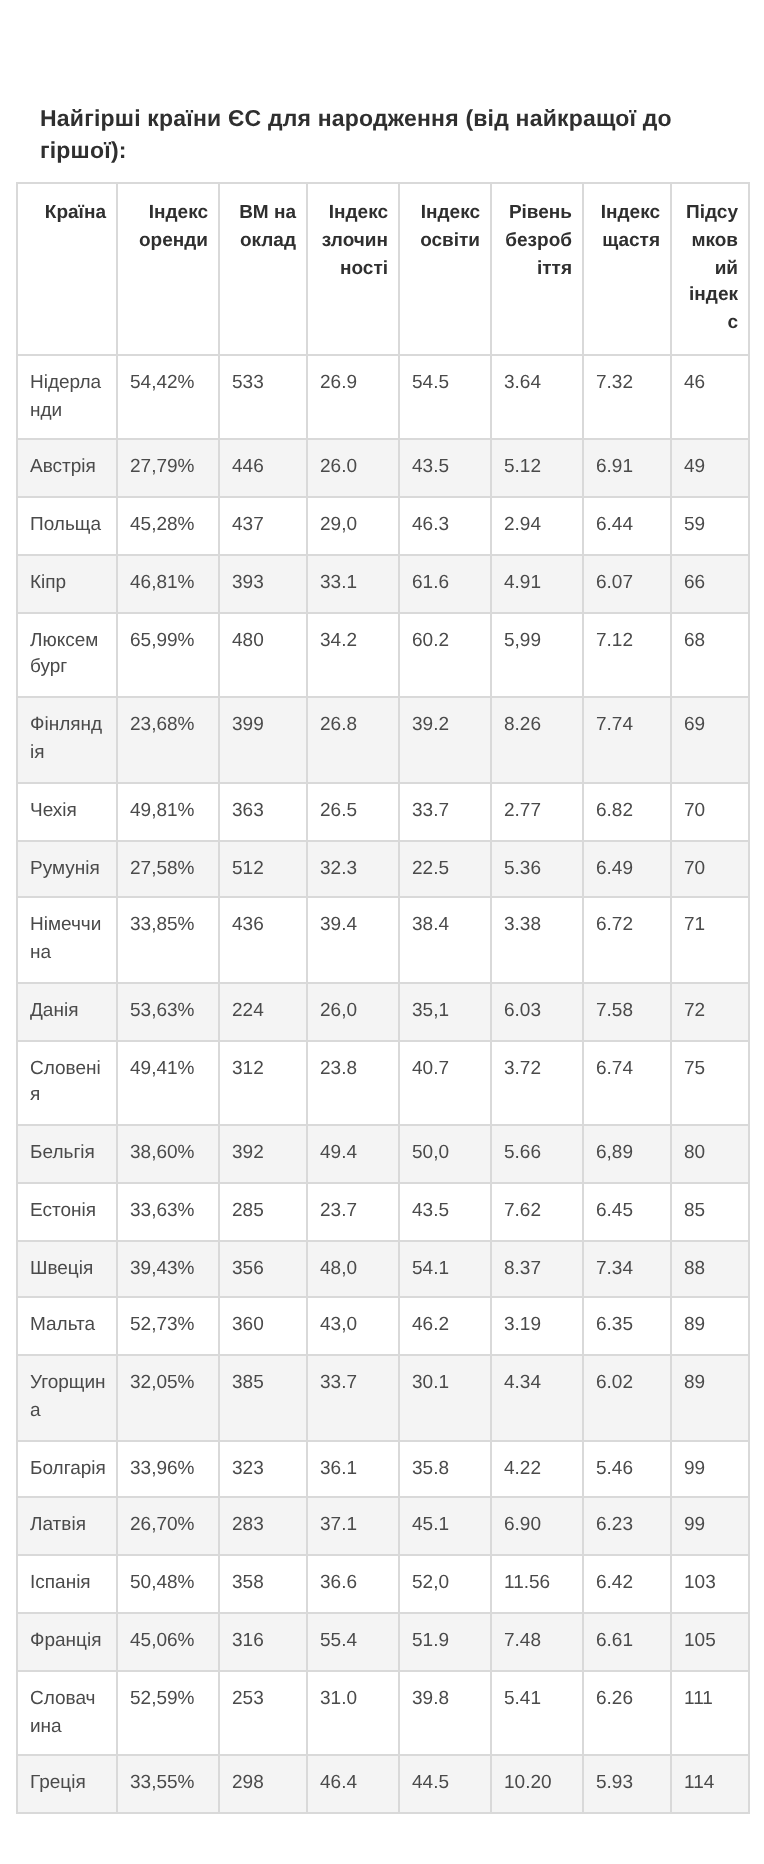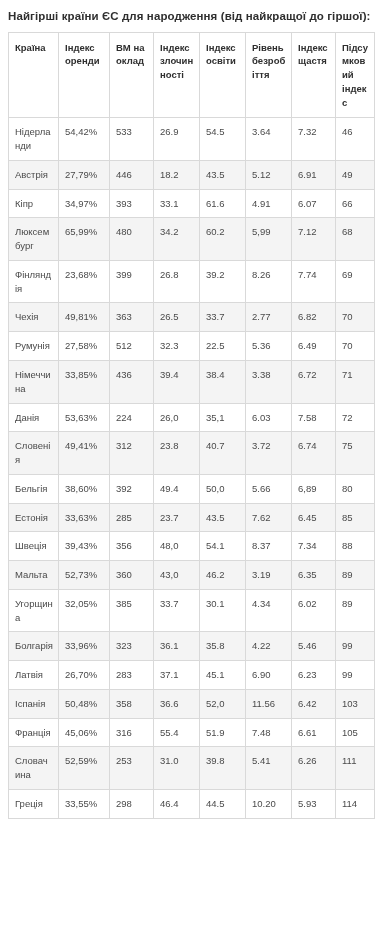--- a/index.html
+++ b/index.html
@@ -17,22 +17,23 @@
     width: 382px;
     box-sizing: border-box;
     padding: 0;
     background: #ffffff;
   }
   .page-title {
     font-size: 11.5px;
     font-weight: bold;
     color: #2f2f2f;
     line-height: 1.35;
-    padding: 9px 8px 7px 8px;
+    padding: 9px 8px 7px 20px;
     letter-spacing: 0.1px;
+    margin-top: 44px;
   }
   .table-wrap {
     padding: 0 8px 8px 8px;
   }
   table.data-table {
     border-collapse: collapse;
     width: 366px;
     table-layout: fixed;
     border: 1px solid #d9d9d9;
   }
@@ -47,20 +48,21 @@
     word-wrap: break-word;
     overflow-wrap: break-word;
     color: #4a4a4a;
   }
   table.data-table thead th {
     font-weight: bold;
     color: #2f2f2f;
     background: #ffffff;
     padding-top: 8px;
     padding-bottom: 8px;
+    text-align: right;
   }
   table.data-table tbody tr:nth-child(odd) td {
     background: #ffffff;
   }
   table.data-table tbody tr:nth-child(even) td {
     background: #f4f4f4;
   }
   col.c0 { width: 50px; }
   col.c1 { width: 51px; }
   col.c2 { width: 44px; }
@@ -109,29 +111,39 @@
             <td>26.9</td>
             <td>54.5</td>
             <td>3.64</td>
             <td>7.32</td>
             <td>46</td>
           </tr>
           <tr>
             <td>Австрія</td>
             <td>27,79%</td>
             <td>446</td>
-            <td>18.2</td>
+            <td>26.0</td>
             <td>43.5</td>
             <td>5.12</td>
             <td>6.91</td>
             <td>49</td>
           </tr>
           <tr>
+            <td>Польща</td>
+            <td>45,28%</td>
+            <td>437</td>
+            <td>29,0</td>
+            <td>46.3</td>
+            <td>2.94</td>
+            <td>6.44</td>
+            <td>59</td>
+          </tr>
+          <tr>
             <td>Кіпр</td>
-            <td>34,97%</td>
+            <td>46,81%</td>
             <td>393</td>
             <td>33.1</td>
             <td>61.6</td>
             <td>4.91</td>
             <td>6.07</td>
             <td>66</td>
           </tr>
           <tr>
             <td>Люксембург</td>
             <td>65,99%</td>

